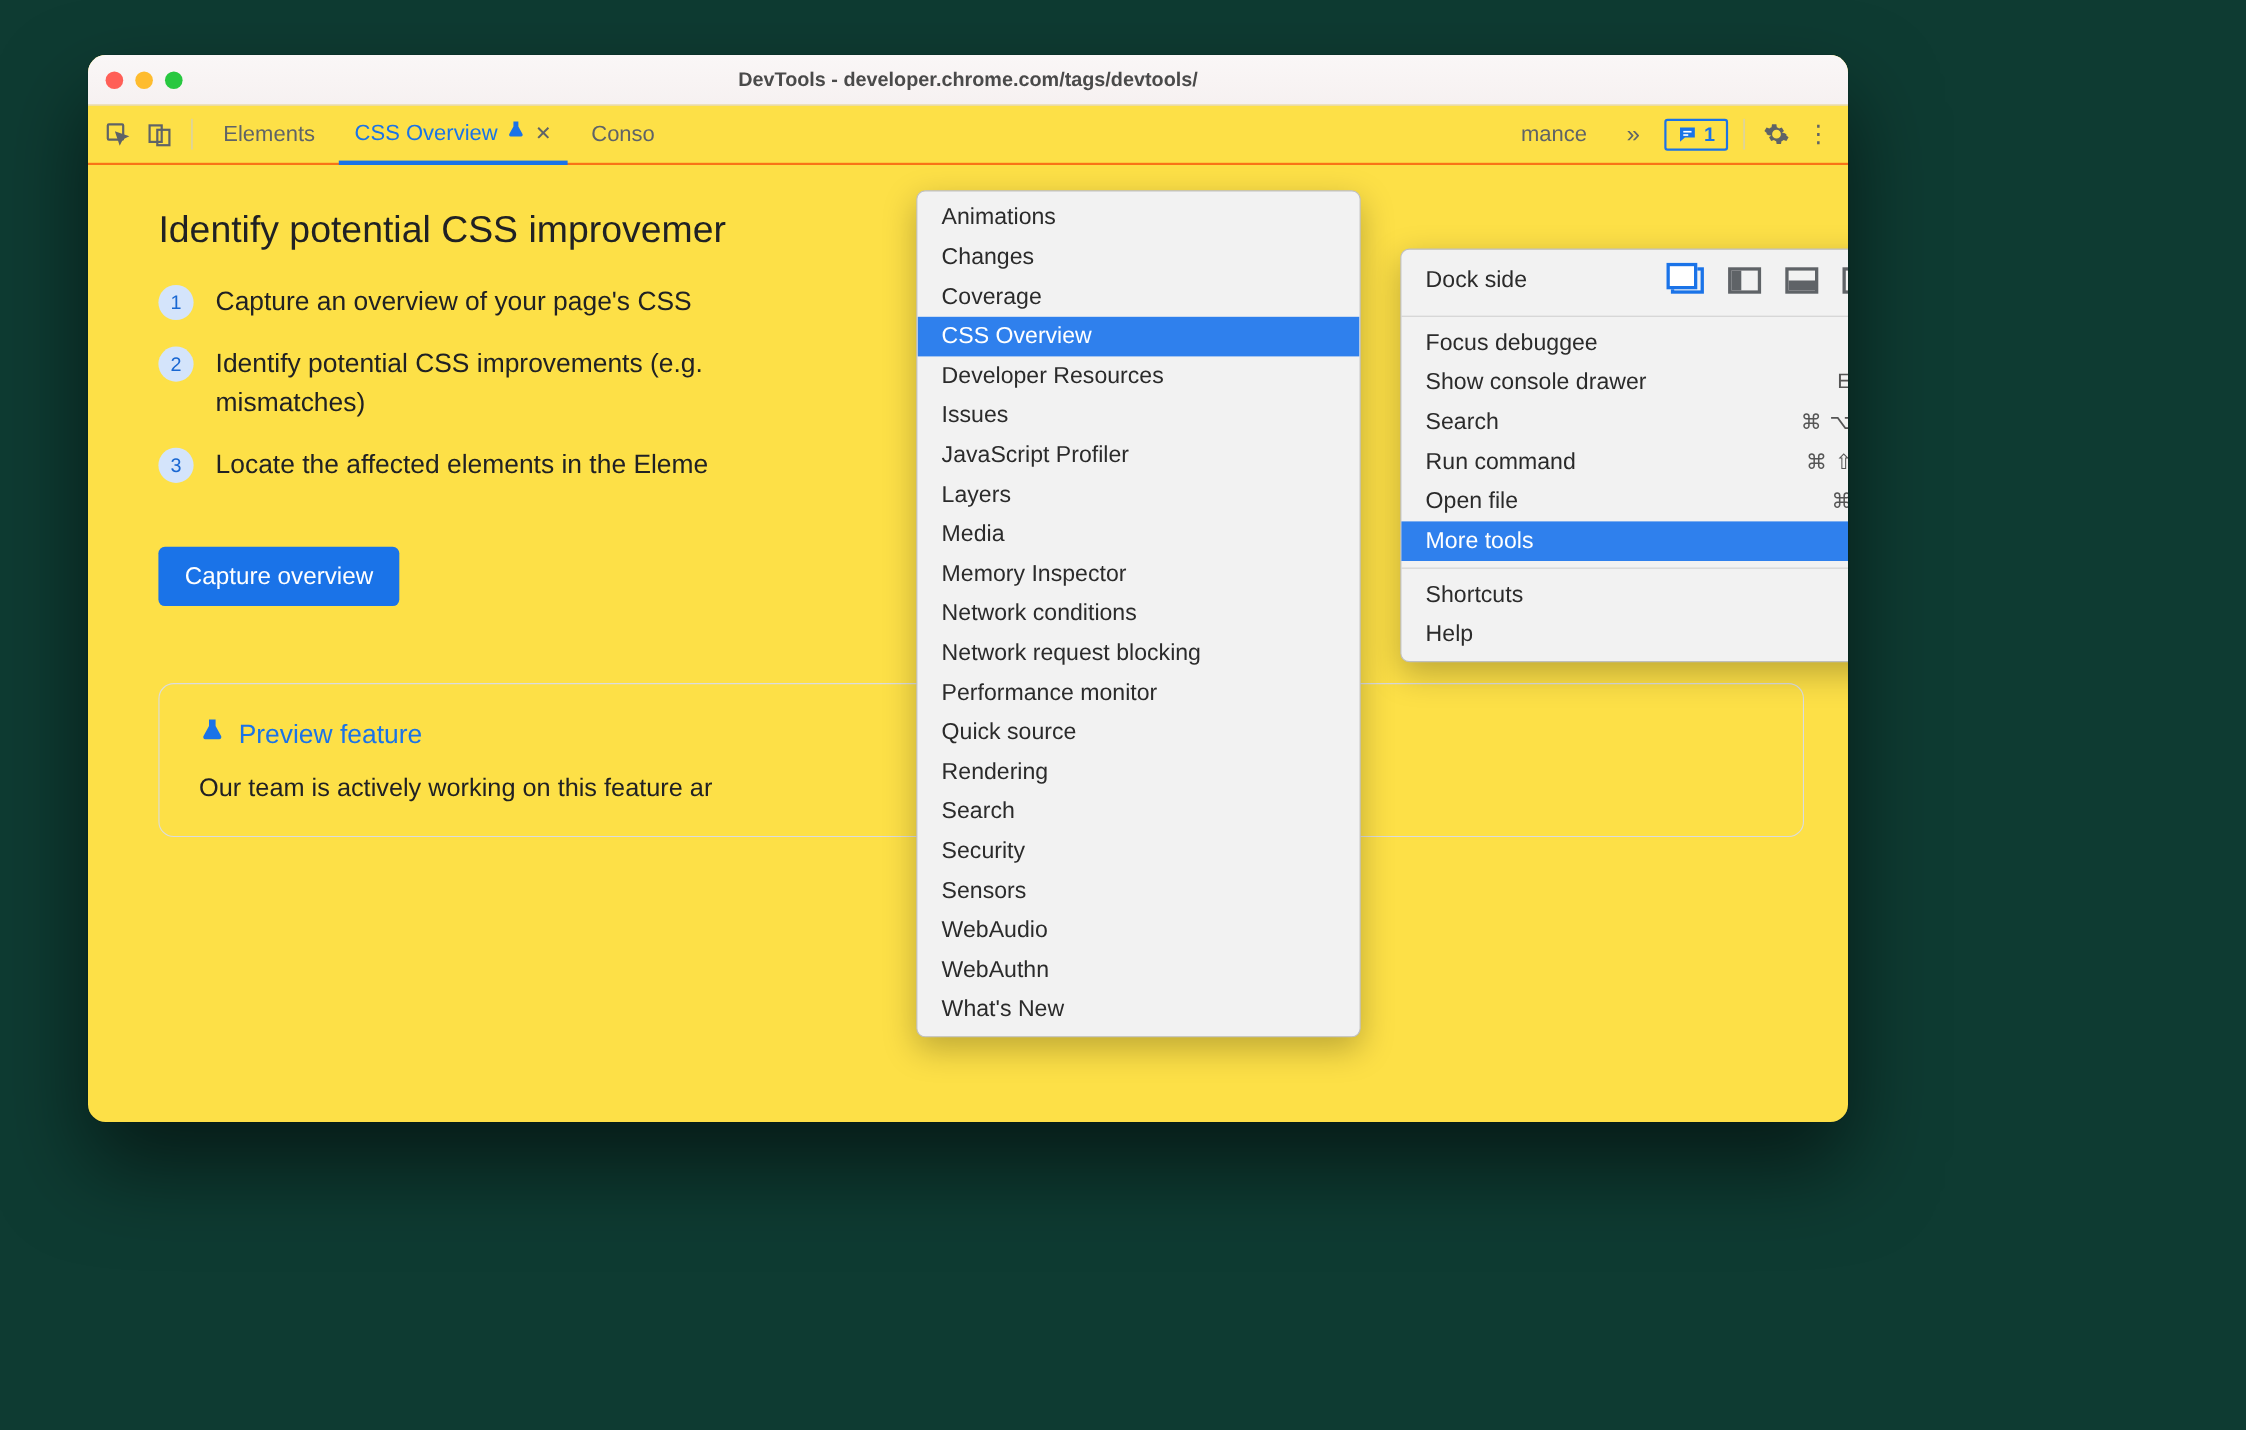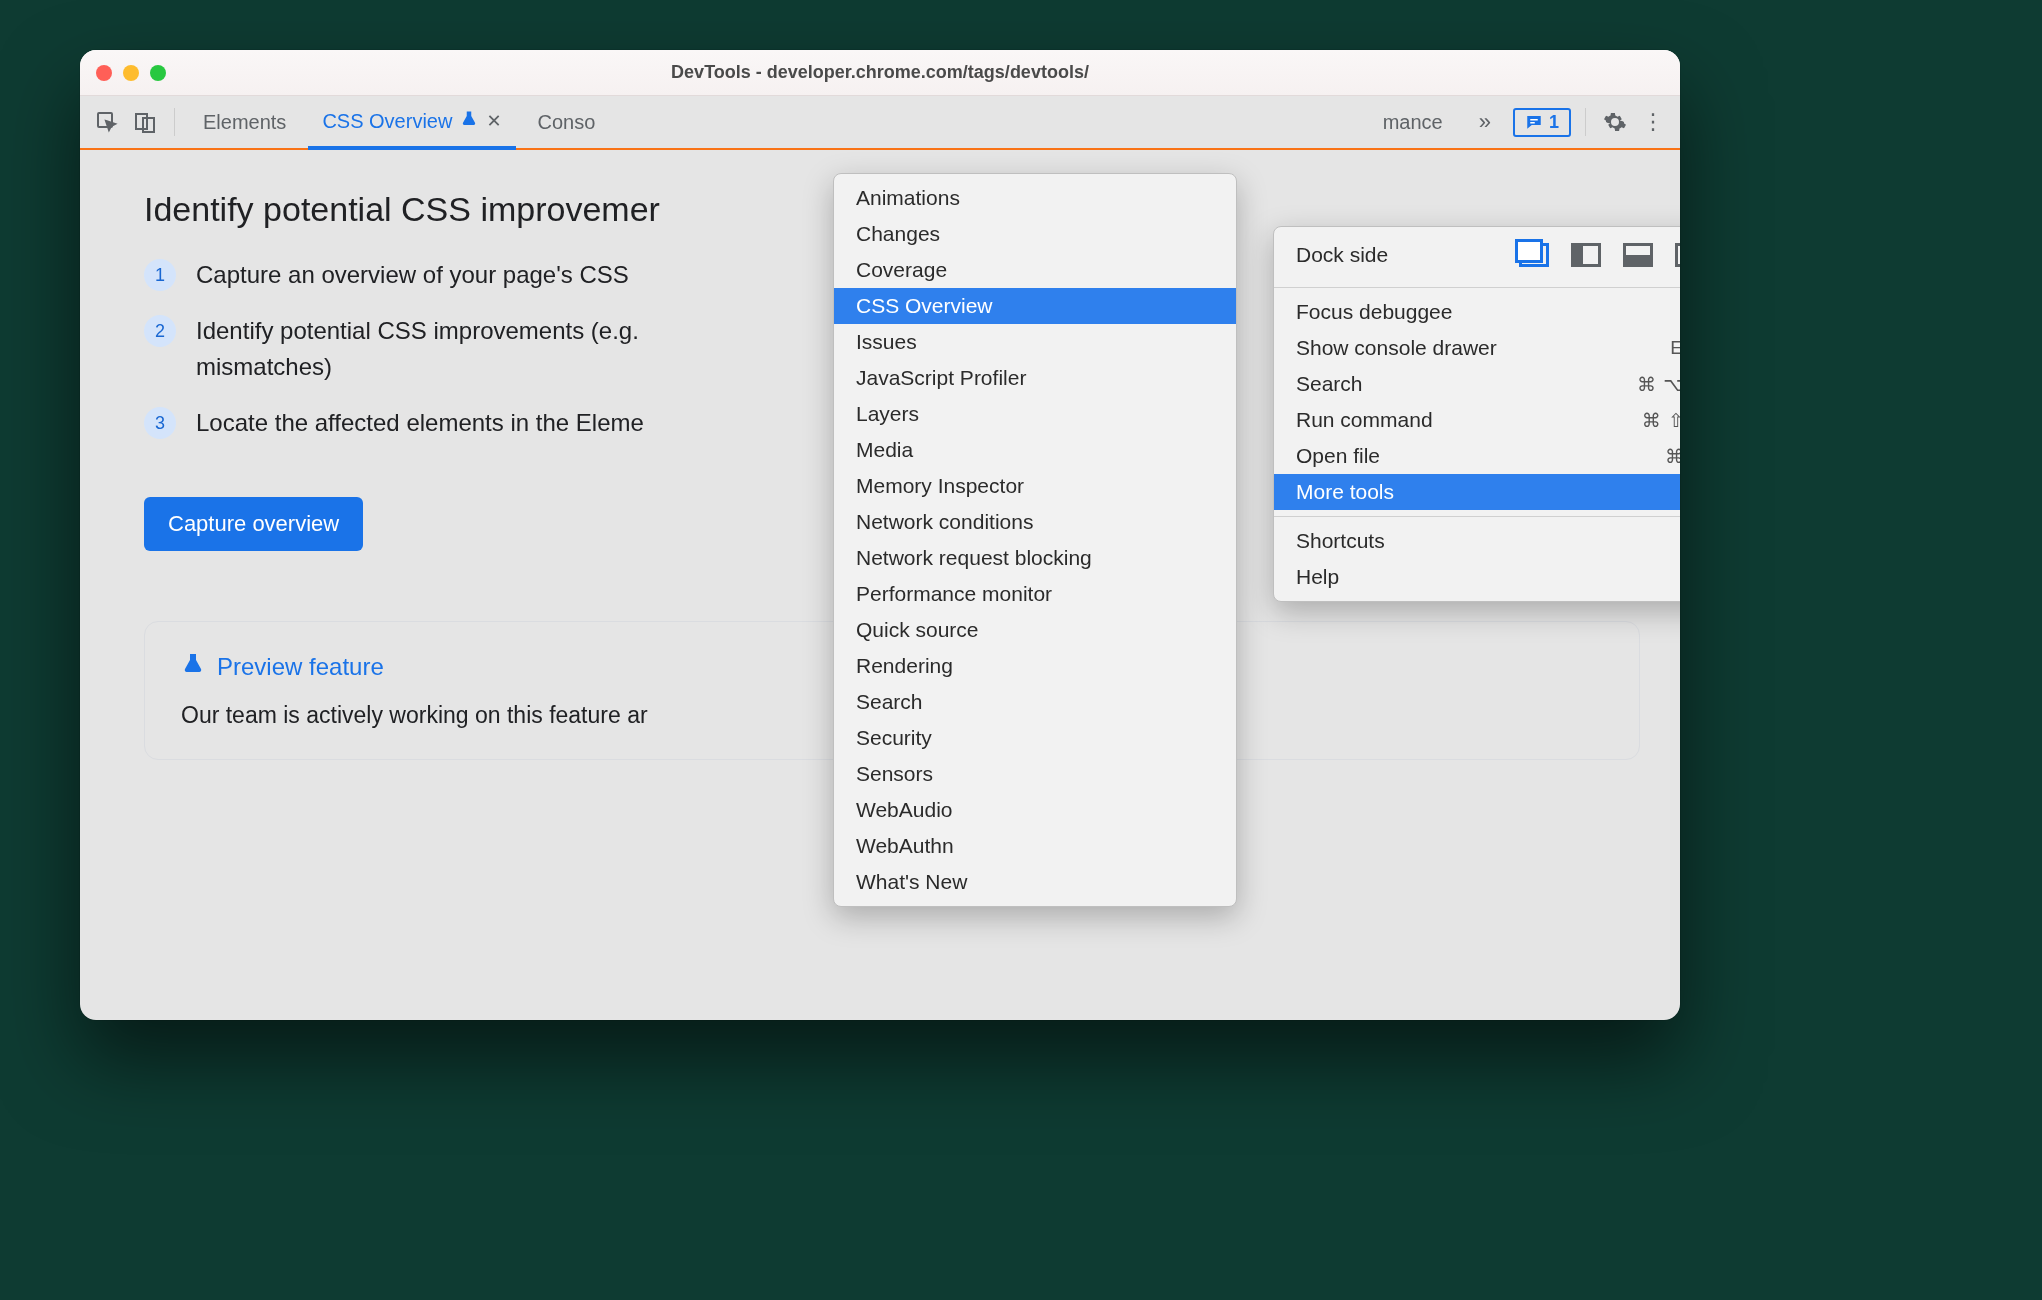--- a/index.html
+++ b/index.html
@@ -10,21 +10,21 @@
     height: 1300px;
     position: relative;
     overflow: hidden;
   }
   .window {
     position: absolute;
     left: 80px;
     top: 50px;
     width: 1600px;
     height: 970px;
-    background: #e5e5e5;
+    background: #fde047;
     border-radius: 16px;
     box-shadow: 0 40px 80px rgba(0,0,0,0.55), 0 0 0 1px rgba(0,0,0,0.08);
     overflow: hidden;
     display: flex;
     flex-direction: column;
   }
   .titlebar {
     height: 46px;
     background: linear-gradient(#faf7f7, #f6f1f1);
     display: flex;
@@ -291,20 +291,23 @@
         <div class="menu-item">
           <span>Changes</span>
         </div>
         <div class="menu-item">
           <span>Coverage</span>
         </div>
         <div class="menu-item selected">
           <span>CSS Overview</span>
         </div>
         <div class="menu-item">
+          <span>Developer Resources</span>
+        </div>
+        <div class="menu-item">
           <span>Issues</span>
         </div>
         <div class="menu-item">
           <span>JavaScript Profiler</span>
         </div>
         <div class="menu-item">
           <span>Layers</span>
         </div>
         <div class="menu-item">
           <span>Media</span>

